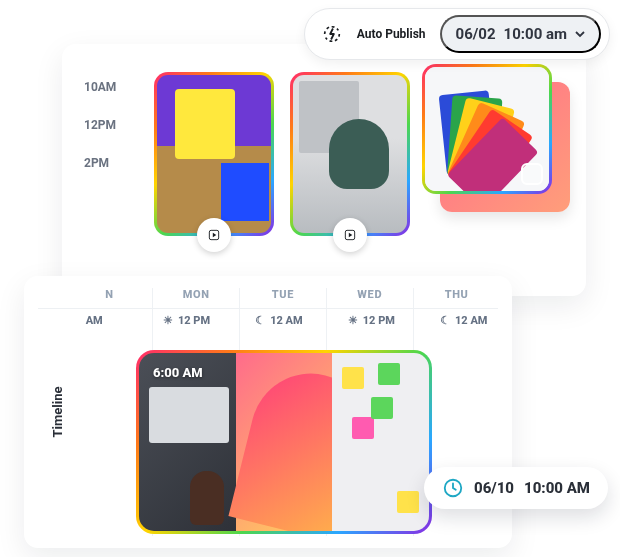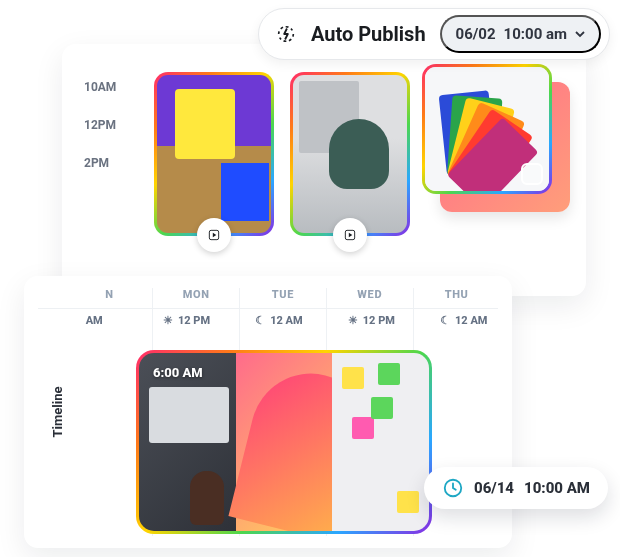--- a/index.html
+++ b/index.html
@@ -1,21 +1,21 @@
 <!DOCTYPE html>
 <html><head>
 <meta charset="utf-8">
 <style>
   *{box-sizing:border-box;margin:0;padding:0;font-family:-apple-system,BlinkMacSystemFont,"Segoe UI",Roboto,sans-serif;}
   body{width:620px;height:557px;background:#fff;position:relative;overflow:hidden;}
 
   
   .publish-bar{position:absolute;top:8px;right:10px;z-index:30;display:flex;align-items:center;gap:14px;background:#fff;border:1px solid #e6e8eb;border-radius:999px;padding:6px 8px 6px 16px;box-shadow:0 4px 12px rgba(0,0,0,.06);}
   .bolt{width:22px;height:22px;display:flex;align-items:center;justify-content:center;}
-  .publish-bar .label{font-weight:700;font-size:20px;color:#1a1d21;}
+  .publish-bar .label{font-weight:700;font-size:12px;color:#1a1d21;}
   .date-pill{display:flex;align-items:center;gap:8px;background:#eef1f4;border-radius:999px;padding:8px 14px;font-weight:700;color:#303540;font-size:15px;}
   .date-pill svg{width:10px;height:10px;}
 
   
   .card-upper{position:absolute;top:44px;left:62px;width:524px;height:252px;background:#fff;border-radius:14px;box-shadow:0 10px 30px rgba(16,24,40,.08);padding:18px 22px;}
   .time-col{position:absolute;left:22px;top:36px;display:flex;flex-direction:column;gap:24px;}
   .time-col span{font-size:12px;font-weight:700;color:#6a7280;}
   .thumbs{position:absolute;left:92px;top:28px;display:flex;gap:16px;}
   .thumb{width:120px;height:164px;border-radius:14px;padding:3px;background:linear-gradient(135deg,#ff2a6d,#ff7a18,#ffd400,#4dd74d,#2aa7ff,#8a2be2);position:relative;}
   .thumb-inner{width:100%;height:100%;border-radius:11px;overflow:hidden;background:#ddd;position:relative;}
@@ -192,15 +192,15 @@
   </div>
 </div>
 
 <div class="sched-pill">
   <span class="clk">
     <svg viewBox="0 0 24 24" width="22" height="22">
         <circle cx="12" cy="12" r="9" fill="none" stroke="#1ea7c4" stroke-width="2"></circle>
         <path d="M12 7v5l3 2" fill="none" stroke="#1ea7c4" stroke-width="2" stroke-linecap="round"></path>
       </svg>
   </span>
-  <span>06/14</span>
+  <span>06/10</span>
   <span>10:00 AM</span>
 </div>
 
 </body></html>

